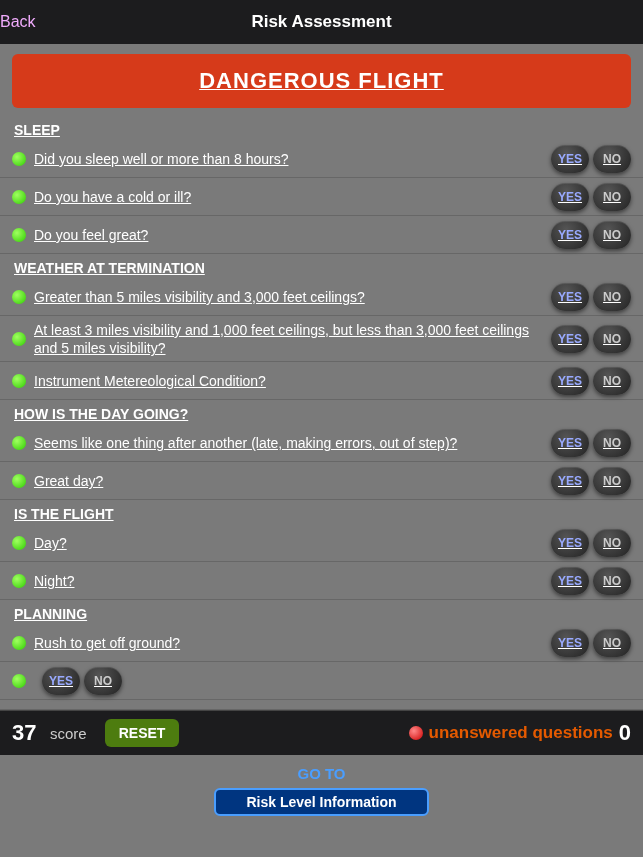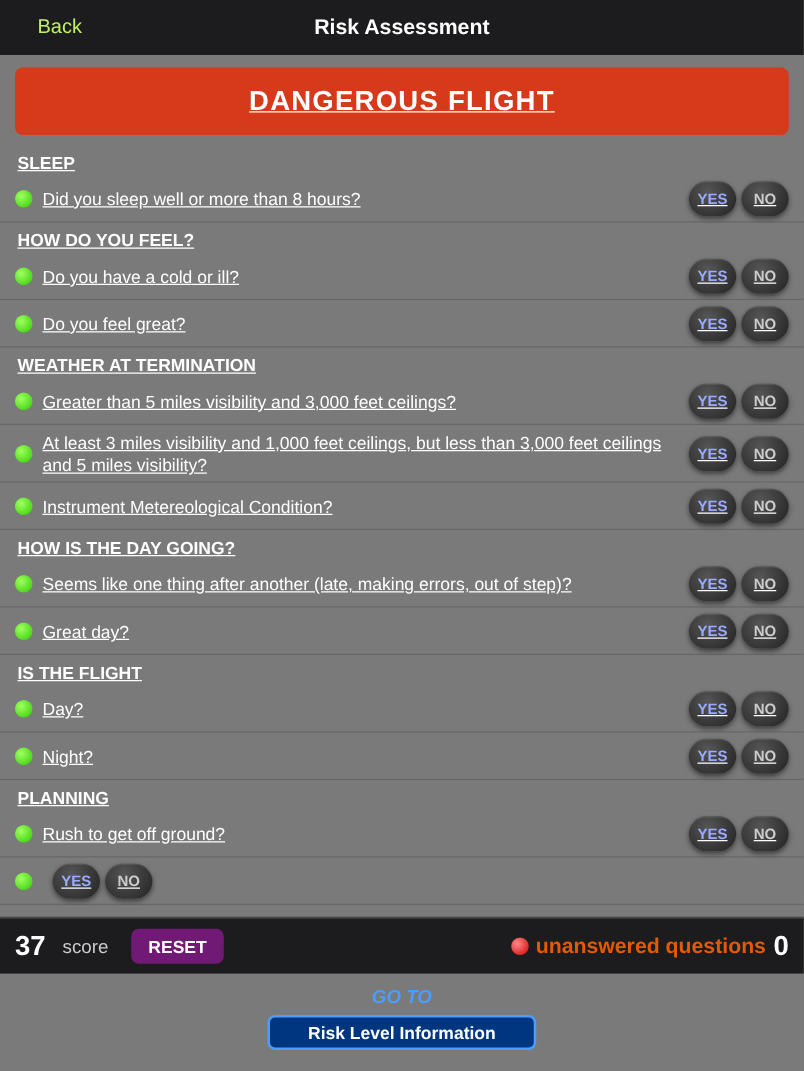--- a/index.html
+++ b/index.html
@@ -21,22 +21,22 @@
       position: relative;
       height: 44px;
     }
     .header-title {
       color: #fff;
       font-size: 17px;
       font-weight: 600;
     }
     .back-btn {
       position: absolute;
-      left: 30px;
-      color: #bef264;
+      left: 0;
+      color: #f0abfc;
       font-size: 16px;
       cursor: pointer;
       background: none;
       border: none;
     }
     
     .danger-banner {
       background: #d63a1a;
       margin: 10px 12px 8px 12px;
       border-radius: 6px;
@@ -114,21 +114,21 @@
       font-size: 22px;
       font-weight: 700;
       color: #fff;
       min-width: 30px;
     }
     .score-label {
       font-size: 15px;
       color: #ccc;
     }
     .reset-btn {
-      background: #701a75;
+      background: #4d7c0f;
       color: #fff;
       font-size: 14px;
       font-weight: 700;
       border: none;
       border-radius: 6px;
       padding: 6px 14px;
       cursor: pointer;
       margin-left: 10px;
     }
     .unanswered-group {
@@ -164,21 +164,20 @@
       padding: 10px 0 16px 0;
       gap: 6px;
     }
     .goto-link {
       color: #4a9eff;
       font-size: 15px;
       font-weight: 600;
       cursor: pointer;
       background: none;
       border: none;
-      font-style: italic;
     }
     .risk-level-btn {
       background: #003580;
       color: #fff;
       font-size: 14px;
       font-weight: 700;
       border: 2px solid #4a9eff;
       border-radius: 6px;
       padding: 4px 30px;
       cursor: pointer;
@@ -207,21 +206,20 @@
   <div id="questions-container">
       <div class="section-header">SLEEP</div>
       <div class="question-row">
         <div class="green-dot"></div>
         <span class="question-text">Did you sleep well or more than 8 hours?</span>
         <div class="yes-no-group">
           <button class="yn-btn yes">YES</button>
           <button class="yn-btn no">NO</button>
         </div>
       </div>
-      <div class="section-header">HOW DO YOU FEEL?</div>
       <div class="question-row">
         <div class="green-dot"></div>
         <span class="question-text">Do you have a cold or ill?</span>
         <div class="yes-no-group">
           <button class="yn-btn yes">YES</button>
           <button class="yn-btn no">NO</button>
         </div>
       </div>
       <div class="question-row">
         <div class="green-dot"></div>

